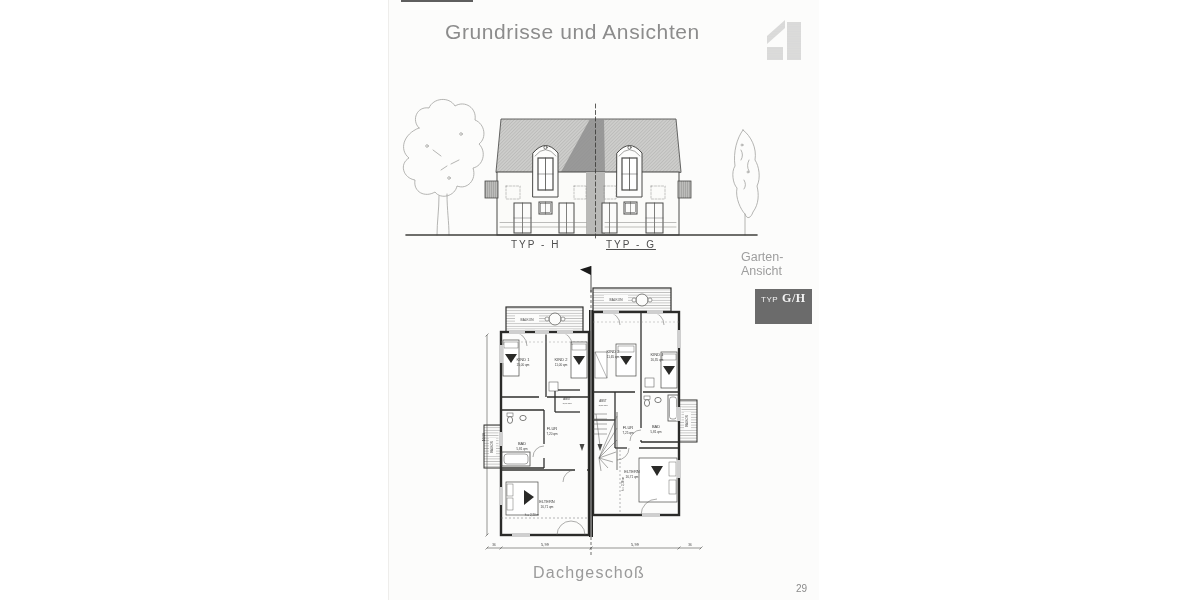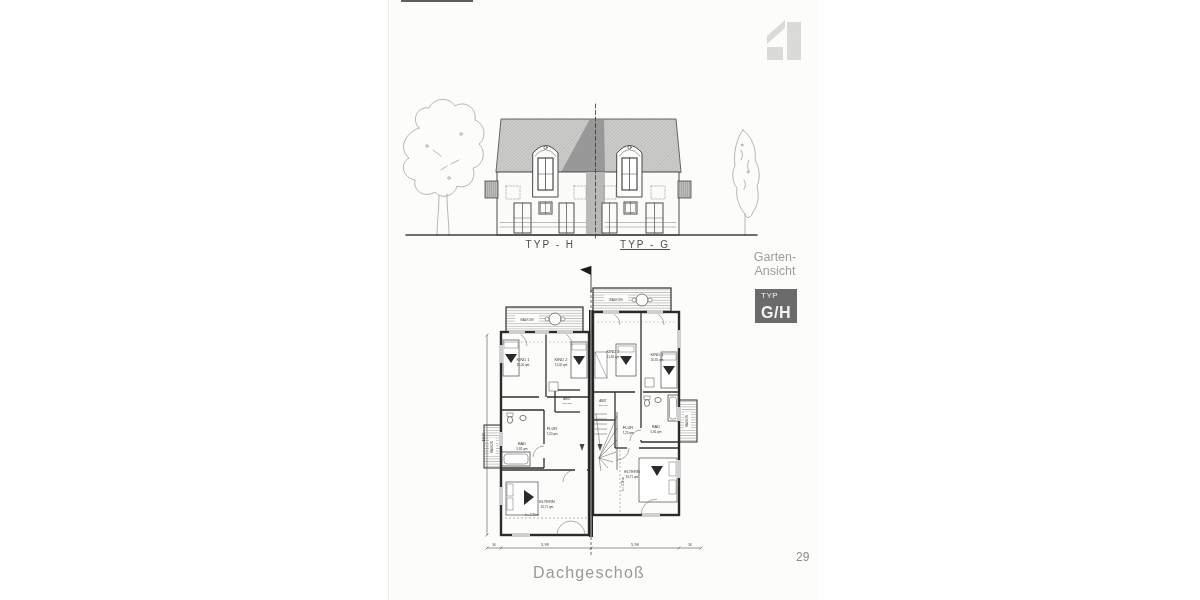--- a/index.html
+++ b/index.html
@@ -3,41 +3,42 @@
 <meta charset="utf-8">
 <style>
   html,body{margin:0;padding:0;width:1200px;height:600px;background:#ffffff;overflow:hidden;
     font-family:"Liberation Sans", sans-serif;}
   #page{position:absolute;left:388px;top:0;width:430px;height:600px;background:#fcfcfb;
     border-left:1px solid #eeedeb;}
   .scan-edge{position:absolute;left:12px;top:0;width:72px;height:2px;background:#2a2a2a;opacity:.75;}
   .title{position:absolute;left:56px;top:20px;width:320px;font-size:21px;font-weight:300;
     color:#8c8c8c;letter-spacing:.6px;white-space:nowrap;}
   .logo{position:absolute;left:375px;top:14px;}
-  .typ-label{position:absolute;top:239px;width:64px;text-align:right;font-size:10px;
+  .typ-label{position:absolute;top:239px;width:64px;text-align:left;font-size:10px;
     color:#4e4e4e;letter-spacing:2px;}
   #typ-h{left:122px;} #typ-g{left:217px;text-decoration:underline;}
-  .view-label{position:absolute;left:352px;top:250px;width:68px;text-align:center;
+  .view-label{position:absolute;left:352px;top:250px;width:68px;text-align:left;
     font-size:12.5px;line-height:14px;color:#9e9e9e;font-weight:300;}
   .badge{position:absolute;left:366px;top:289px;background:#6b6b6b;color:#f4f4f4;
-    padding:2px 6px 1px 6px;display:flex;align-items:baseline;gap:4px;flex-direction:column;}
+    padding:2px 6px 18px 6px;display:flex;align-items:baseline;gap:4px;}
   .badge .pfx{font-size:8px;letter-spacing:.5px;}
-  .badge .val{font-size:16px;font-weight:700;letter-spacing:.5px;}
+  .badge .val{font-size:12px;font-weight:700;letter-spacing:.5px;font-family:Liberation Serif, serif;}
   .caption{position:absolute;left:136px;top:564px;width:120px;text-align:right;font-size:16px;
     font-weight:300;color:#9a9a9a;letter-spacing:1.2px;}
-  .pagenum{position:absolute;left:407px;top:550px;font-size:12px;color:#8a8a8a;}
+  .pagenum{position:absolute;left:407px;top:583px;font-size:10px;color:#8a8a8a;}
   svg text{font-family:"Liberation Sans", sans-serif;fill:#3c3c3c;}
   svg{position:absolute;left:0;top:0;}
 </style>
 </head>
 <body>
 
 <div id="page">
   <div class="scan-edge"></div>
 
+  <div class="title">Grundrisse und Ansichten</div>
 
   <svg class="logo" width="40" height="50" viewBox="0 0 40 50">
     <defs>
       <pattern id="logoHatch" width="2" height="1.7" patternUnits="userSpaceOnUse">
         <line x1="0" y1="0.85" x2="2" y2="0.85" stroke="#9c9c9c" stroke-width="0.65"></line>
       </pattern>
     </defs>
     <path d="M3,22 L21,6 L21,14 L3,30 Z" fill="url(#logoHatch)"></path>
     <rect x="3" y="33" width="16" height="13" fill="url(#logoHatch)"></rect>
     <rect x="23" y="8" width="14" height="38" fill="url(#logoHatch)"></rect>

